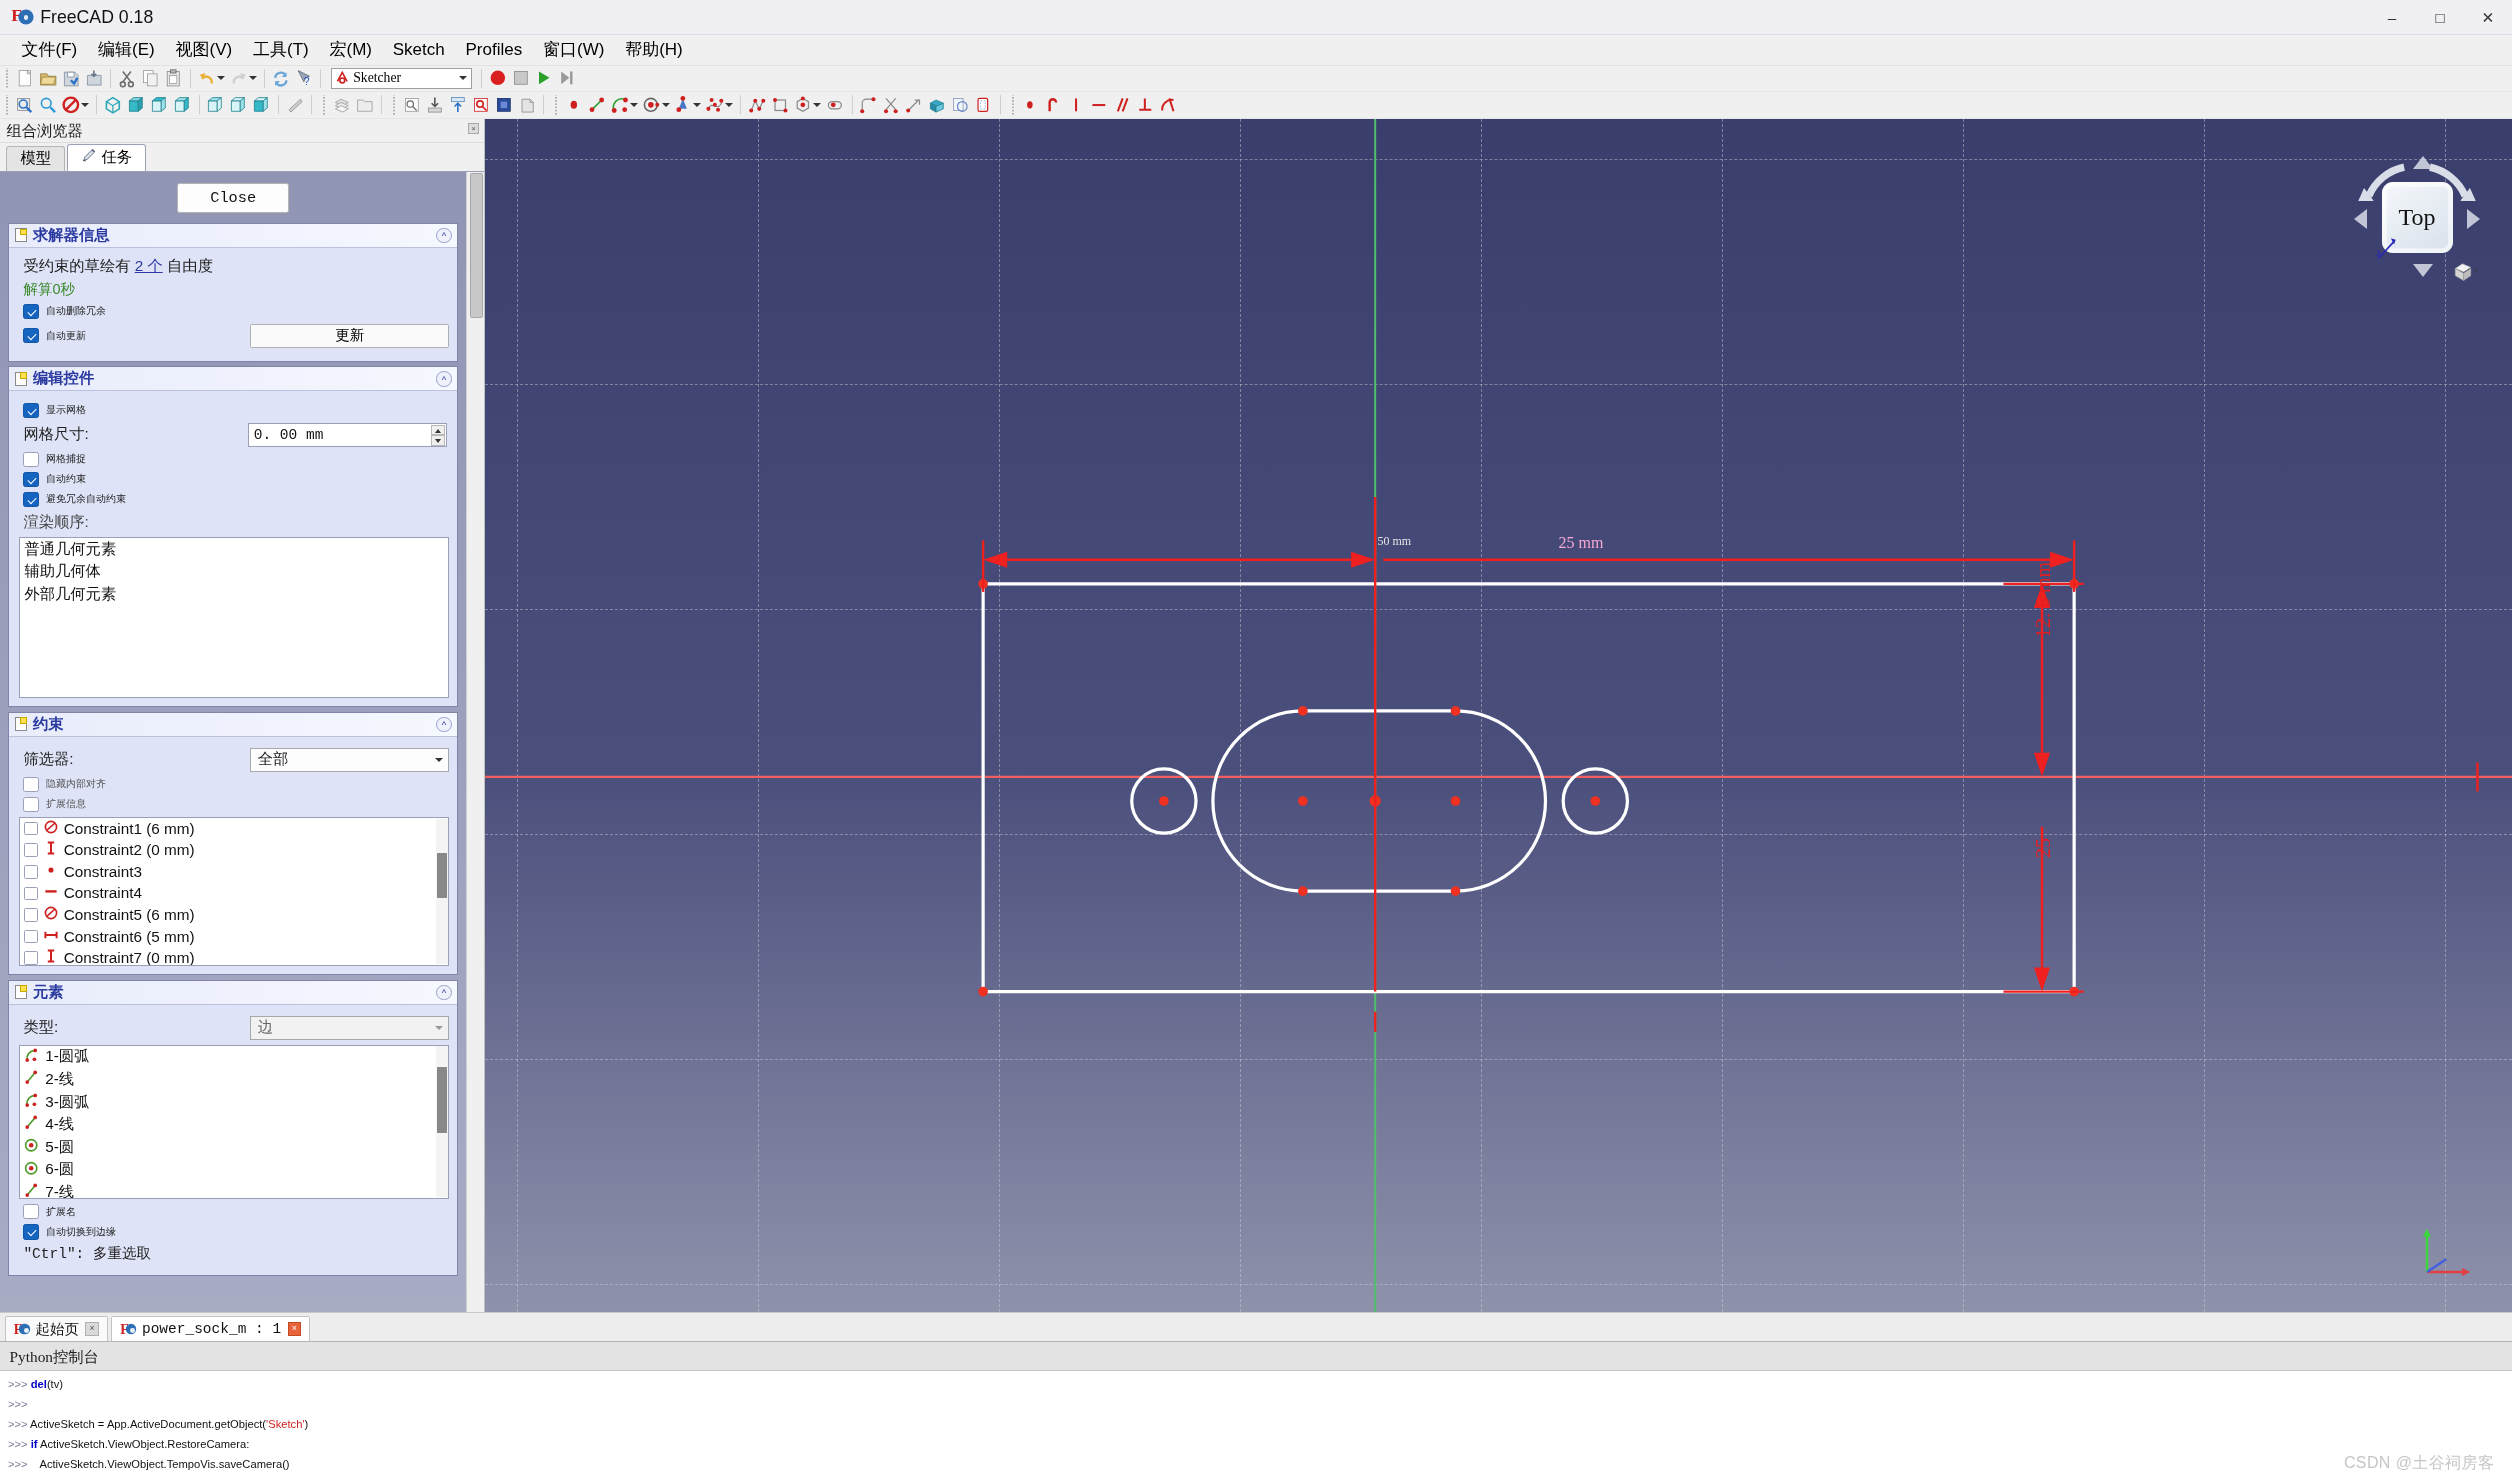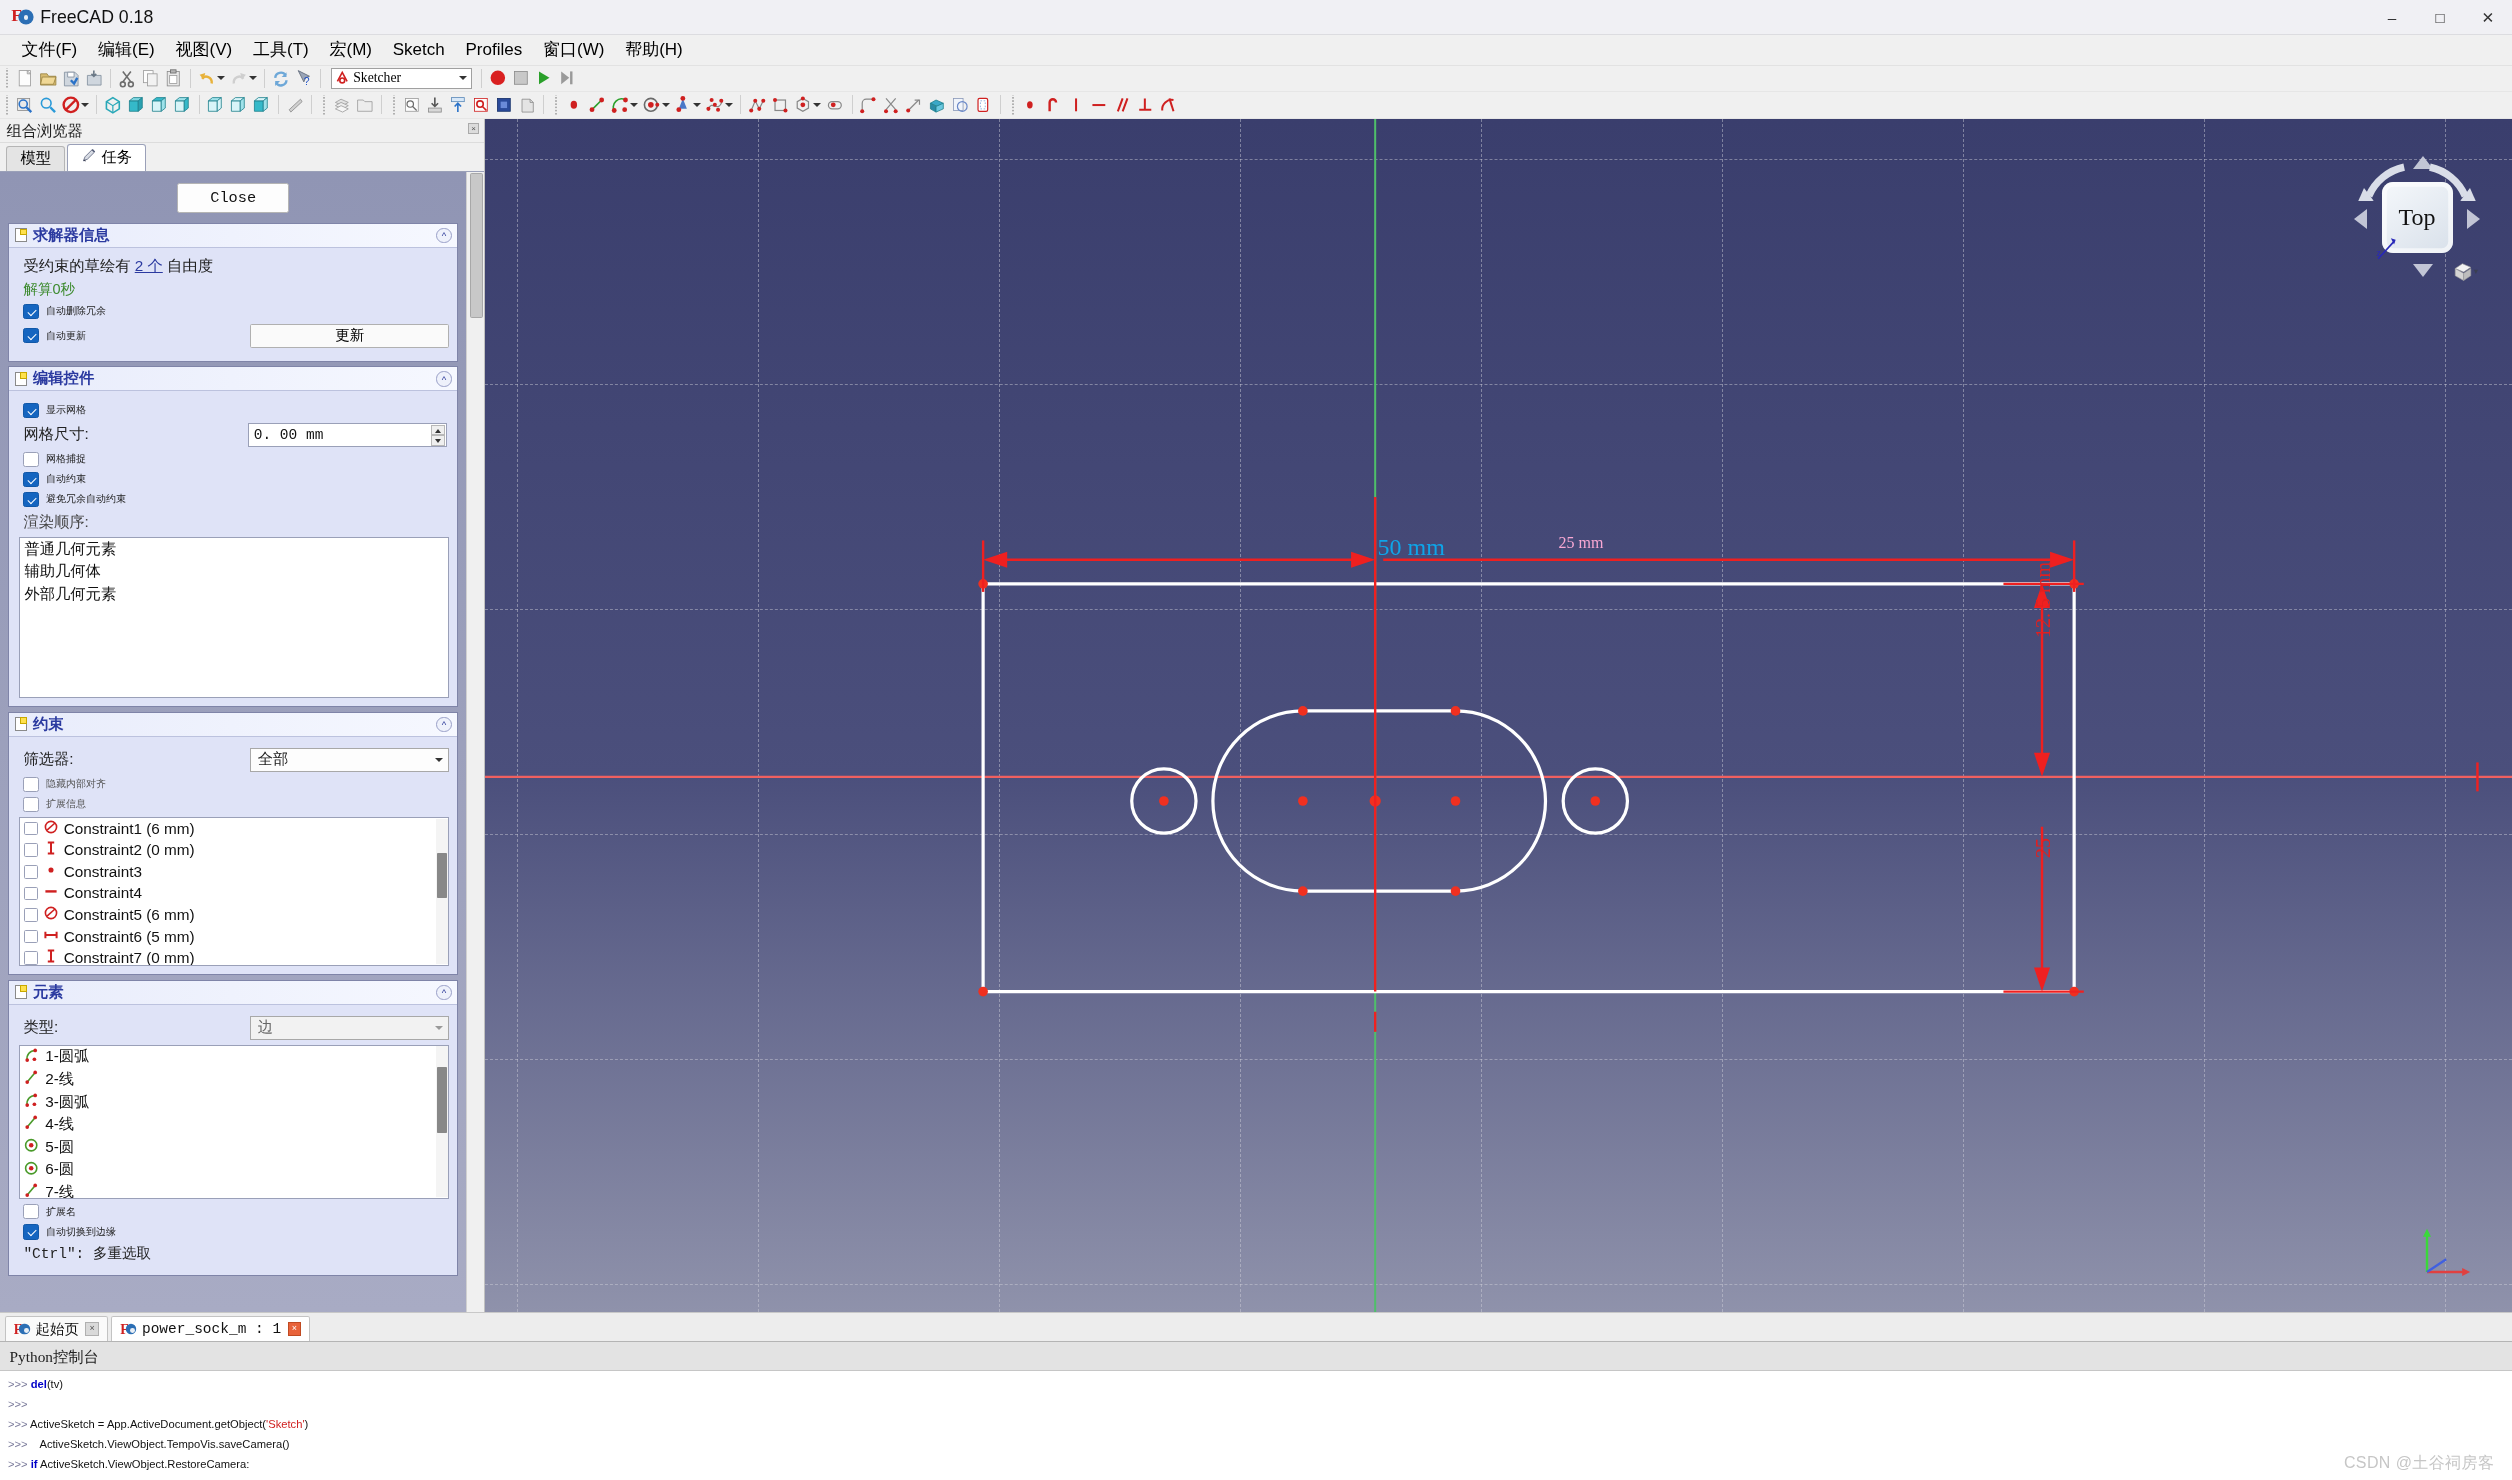--- a/index.html
+++ b/index.html
@@ -992,21 +992,21 @@
         <line x1="1938" y1="880" x2="1938" y2="1075"></line>
       </g>
       <polygon points="1938,578 1928,608 1948,608" fill="#ef2020"></polygon>
       <polygon points="1938,818 1928,788 1948,788" fill="#ef2020"></polygon>
       <polygon points="1938,1085 1928,1055 1948,1055" fill="#ef2020"></polygon>
 
       <line x1="1108" y1="1110" x2="1108" y2="1135" stroke="#ef2020" stroke-width="3"></line>
       <line x1="2480" y1="800" x2="2480" y2="836" stroke="#ef2020" stroke-width="3"></line>
     </svg>
 
-    <div style="position:absolute;left:calc(50% - 121px);top:calc(35.5% - 8px);font-family:'Liberation Serif',serif;font-size:24px;color:#0ea5e9;">50 mm</div>
+    <div style="position:absolute;left:calc(50% - 121px);top:calc(35.5% - 8px);font-family:'Liberation Serif',serif;font-size:12px;color:#e5e5e5;">50 mm</div>
     <div style="position:absolute;left:calc(50% + 60px);top:calc(35.5% - 8px);font-family:'Liberation Serif',serif;font-size:16px;color:#f9a8d4;">25  mm</div>
     <div style="position:absolute;left:calc(76.5% - 3.2px);top:calc(43.5%);transform:rotate(-90deg);transform-origin:left top;font-family:'Liberation Serif',serif;font-size:20px;color:#e02020;white-space:nowrap;">12. 5  mm</div>
     <div style="position:absolute;left:calc(76.5% - 3.2px);top:calc(62%);transform:rotate(-90deg);transform-origin:left top;font-family:'Liberation Serif',serif;font-size:20px;color:#e02020;white-space:nowrap;">25</div>
 
     <div id="navcube">
       <div class="navarrow" id="na-up"></div>
       <div class="navarrow" id="na-dn"></div>
       <div class="navarrow" id="na-lf"></div>
       <div class="navarrow" id="na-rt"></div>
       <svg style="position:absolute;left:11.2px;top:14.5px;" width="122" height="42" viewBox="0 0 152 52">
@@ -1059,19 +1059,19 @@
     <span class="x">×</span>
   </div>
 </div>
 
 <div id="pyconsole">
   <div id="py-title">Python控制台</div>
   <div id="py-body">
     <div class="pyl"><span class="pyp">&gt;&gt;&gt; </span><span class="pyk">del</span><span class="pyn">(tv)</span></div>
     <div class="pyl"><span class="pyp">&gt;&gt;&gt; </span></div>
     <div class="pyl"><span class="pyp">&gt;&gt;&gt; </span><span class="pyn">ActiveSketch = App.ActiveDocument.getObject(</span><span class="pys">'Sketch'</span><span class="pyn">)</span></div>
+    <div class="pyl"><span class="pyp">&gt;&gt;&gt; </span><span class="pyk">if</span><span class="pyn"> ActiveSketch.ViewObject.RestoreCamera:</span></div>
     <div class="pyl"><span class="pyp">&gt;&gt;&gt; </span><span class="pyn">   ActiveSketch.ViewObject.TempoVis.saveCamera()</span></div>
-    <div class="pyl"><span class="pyp">&gt;&gt;&gt; </span><span class="pyk">if</span><span class="pyn"> ActiveSketch.ViewObject.RestoreCamera:</span></div>
     <div class="pyl"><span class="pyp">&gt;&gt;&gt; </span></div>
   </div>
   <div id="watermark">CSDN @土谷祠房客</div>
 </div>
 
 
 </body></html>

